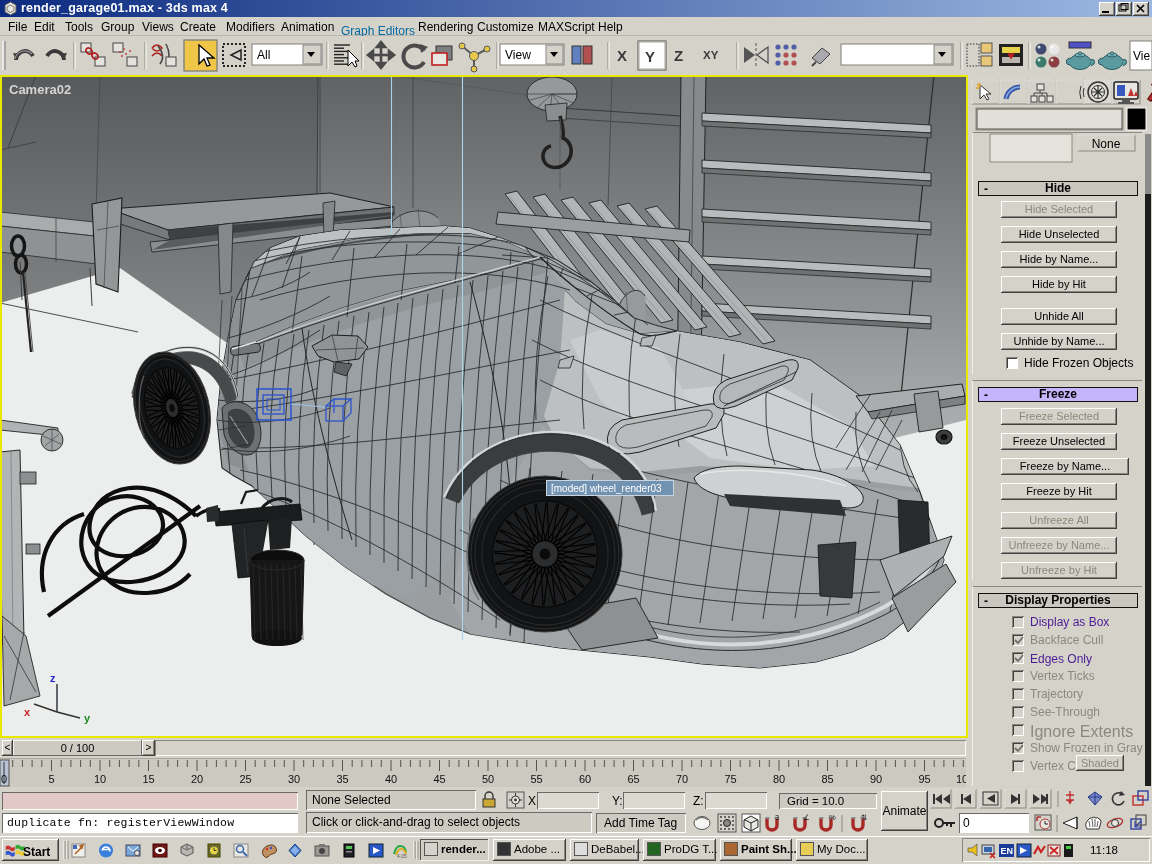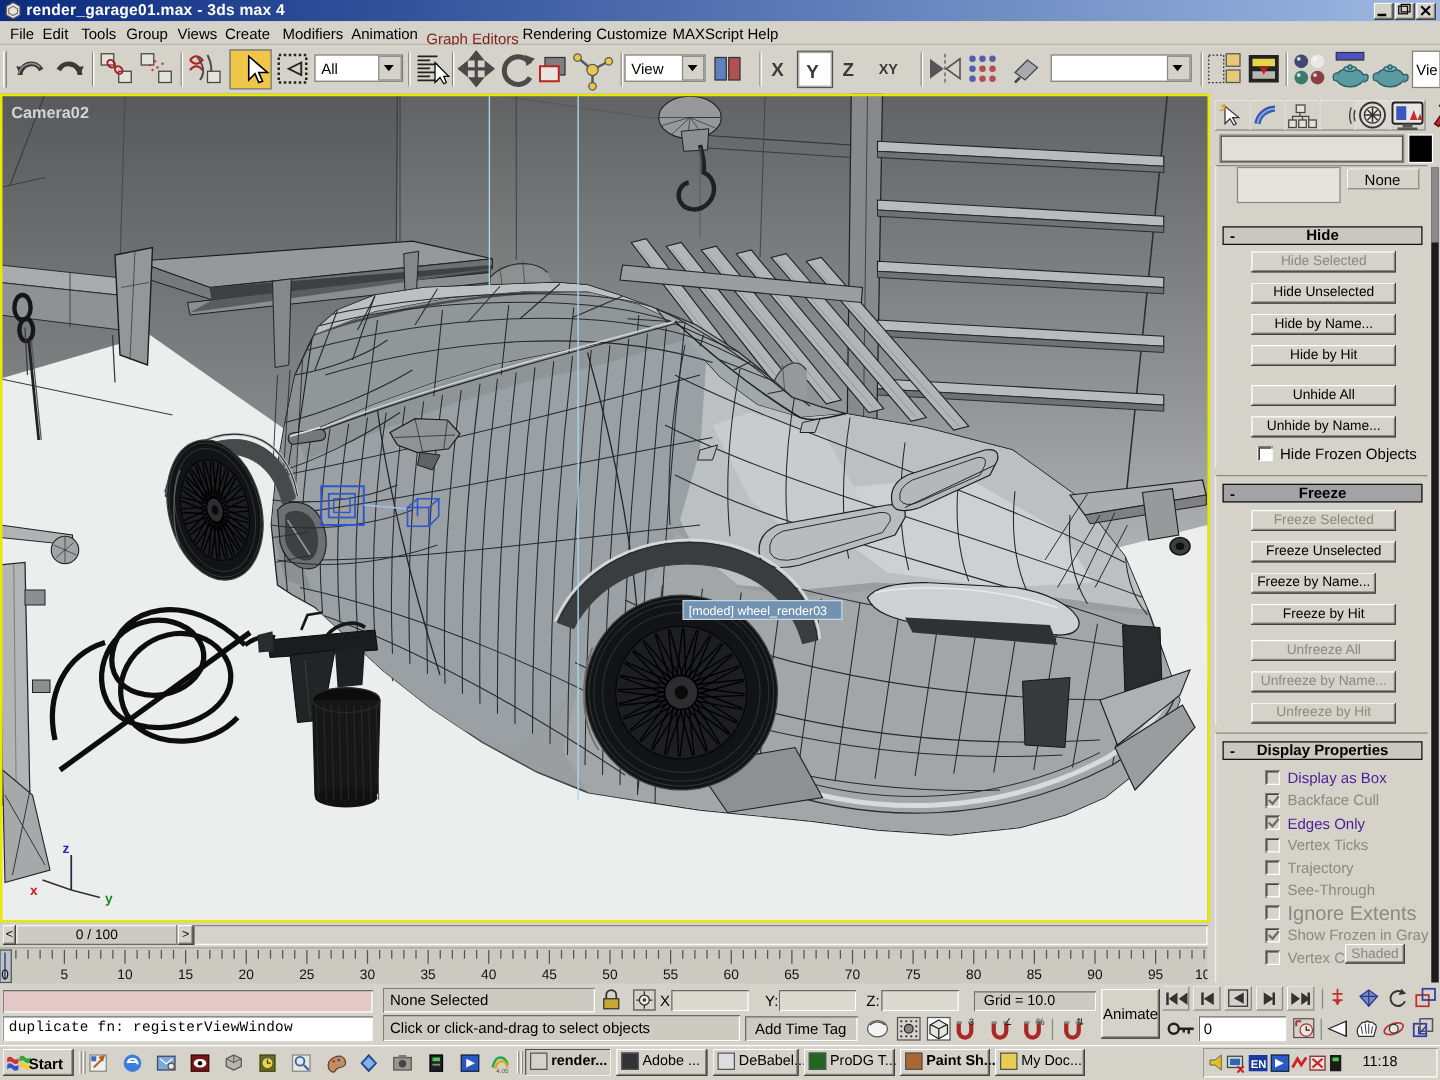--- a/index.html
+++ b/index.html
@@ -31,21 +31,21 @@
 </div>
 <div class="abs" style="left:0;top:17px;width:1152px;height:19px;background:#d5d2ca;border-bottom:1px solid #b9b6ae">
 <span class="abs" style="left:8px;top:3px;font-size:12px;color:#000">File</span>
 <span class="abs" style="left:34px;top:3px;font-size:12px;color:#000">Edit</span>
 <span class="abs" style="left:65px;top:3px;font-size:12px;color:#000">Tools</span>
 <span class="abs" style="left:101px;top:3px;font-size:12px;color:#000">Group</span>
 <span class="abs" style="left:142px;top:3px;font-size:12px;color:#000">Views</span>
 <span class="abs" style="left:180px;top:3px;font-size:12px;color:#000">Create</span>
 <span class="abs" style="left:226px;top:3px;font-size:12px;color:#000">Modifiers</span>
 <span class="abs" style="left:281px;top:3px;font-size:12px;color:#000">Animation</span>
-<span class="abs" style="left:341px;top:7px;font-size:12px;color:#7f1d1d">Graph Editors</span>
+<span class="abs" style="left:341px;top:7px;font-size:12px;color:#0369a1">Graph Editors</span>
 <span class="abs" style="left:418px;top:3px;font-size:12px;color:#000">Rendering</span>
 <span class="abs" style="left:477px;top:3px;font-size:12px;color:#000">Customize</span>
 <span class="abs" style="left:538px;top:3px;font-size:12px;color:#000">MAXScript</span>
 <span class="abs" style="left:598px;top:3px;font-size:12px;color:#000">Help</span>
 </div>
 <div class="abs" style="left:0;top:36px;width:1152px;height:39px;background:#d5d2ca"></div>
 <svg class="abs" style="left:0;top:36px" width="1152" height="39">
     <line x1="3" y1="5" x2="3" y2="34" stroke="#fff" stroke-width="1"></line>
     <line x1="5" y1="5" x2="5" y2="34" stroke="#7a7a7a" stroke-width="1"></line>
     <path d="M16,24 A9,9 0 0 1 33,20" fill="none" stroke="#3a3a3a" stroke-width="4"></path>
@@ -627,25 +627,25 @@
 <div class="abs" style="left:978px;top:181px;width:160px;height:15px;background:#cac7bf;border:1.4px solid #111;font-size:12px;font-weight:bold;text-align:center;line-height:13px">Hide</div>
 <div class="abs" style="left:984px;top:182px;width:10px;font-size:12px;font-weight:bold">-</div>
 <div class="btn abs" style="left:1001px;top:201px;width:116px;height:17px;line-height:17px;color:#8b897f">Hide Selected</div>
 <div class="btn abs" style="left:1001px;top:226px;width:116px;height:17px;line-height:17px;color:#000">Hide Unselected</div>
 <div class="btn abs" style="left:1001px;top:251px;width:116px;height:17px;line-height:17px;color:#000">Hide by Name...</div>
 <div class="btn abs" style="left:1001px;top:276px;width:116px;height:17px;line-height:17px;color:#000">Hide by Hit</div>
 <div class="btn abs" style="left:1001px;top:308px;width:116px;height:17px;line-height:17px;color:#000">Unhide All</div>
 <div class="btn abs" style="left:1001px;top:333px;width:116px;height:17px;line-height:17px;color:#000">Unhide by Name...</div>
 <span class="cb abs" style="left:1006px;top:357px"></span>
 <span class="abs" style="left:1024px;top:356px;font-size:12px;color:#000">Hide Frozen Objects</span>
-<div class="abs" style="left:978px;top:387px;width:160px;height:15px;background:#a3a3a3;border:1.4px solid #111;font-size:12px;font-weight:bold;text-align:center;line-height:13px">Freeze</div>
+<div class="abs" style="left:978px;top:387px;width:160px;height:15px;background:#c4b5fd;border:1.4px solid #111;font-size:12px;font-weight:bold;text-align:center;line-height:13px">Freeze</div>
 <div class="abs" style="left:984px;top:388px;width:10px;font-size:12px;font-weight:bold">-</div>
 <div class="btn abs" style="left:1001px;top:408px;width:116px;height:17px;line-height:17px;color:#8b897f">Freeze Selected</div>
 <div class="btn abs" style="left:1001px;top:433px;width:116px;height:17px;line-height:17px;color:#000">Freeze Unselected</div>
-<div class="btn abs" style="left:1001px;top:458px;width:100px;height:17px;line-height:17px;color:#000">Freeze by Name...</div>
+<div class="btn abs" style="left:1001px;top:458px;width:128px;height:17px;line-height:17px;color:#000">Freeze by Name...</div>
 <div class="btn abs" style="left:1001px;top:483px;width:116px;height:17px;line-height:17px;color:#000">Freeze by Hit</div>
 <div class="btn abs" style="left:1001px;top:512px;width:116px;height:17px;line-height:17px;color:#8b897f">Unfreeze All</div>
 <div class="btn abs" style="left:1001px;top:537px;width:116px;height:17px;line-height:17px;color:#8b897f">Unfreeze by Name...</div>
 <div class="btn abs" style="left:1001px;top:562px;width:116px;height:17px;line-height:17px;color:#8b897f">Unfreeze by Hit</div>
 <div class="abs" style="left:978px;top:593px;width:160px;height:15px;background:#cac7bf;border:1.4px solid #111;font-size:12px;font-weight:bold;text-align:center;line-height:13px">Display Properties</div>
 <div class="abs" style="left:984px;top:594px;width:10px;font-size:12px;font-weight:bold">-</div>
 <span class="cbg abs" style="left:1012px;top:616px"></span>
 <span class="abs" style="left:1030px;top:615px;font-size:12px;color:#4c1d95">Display as Box</span>
 <span class="cbg abs" style="left:1012px;top:634px"></span>
 <svg class="abs" style="left:1013px;top:635px" width="11" height="11">

